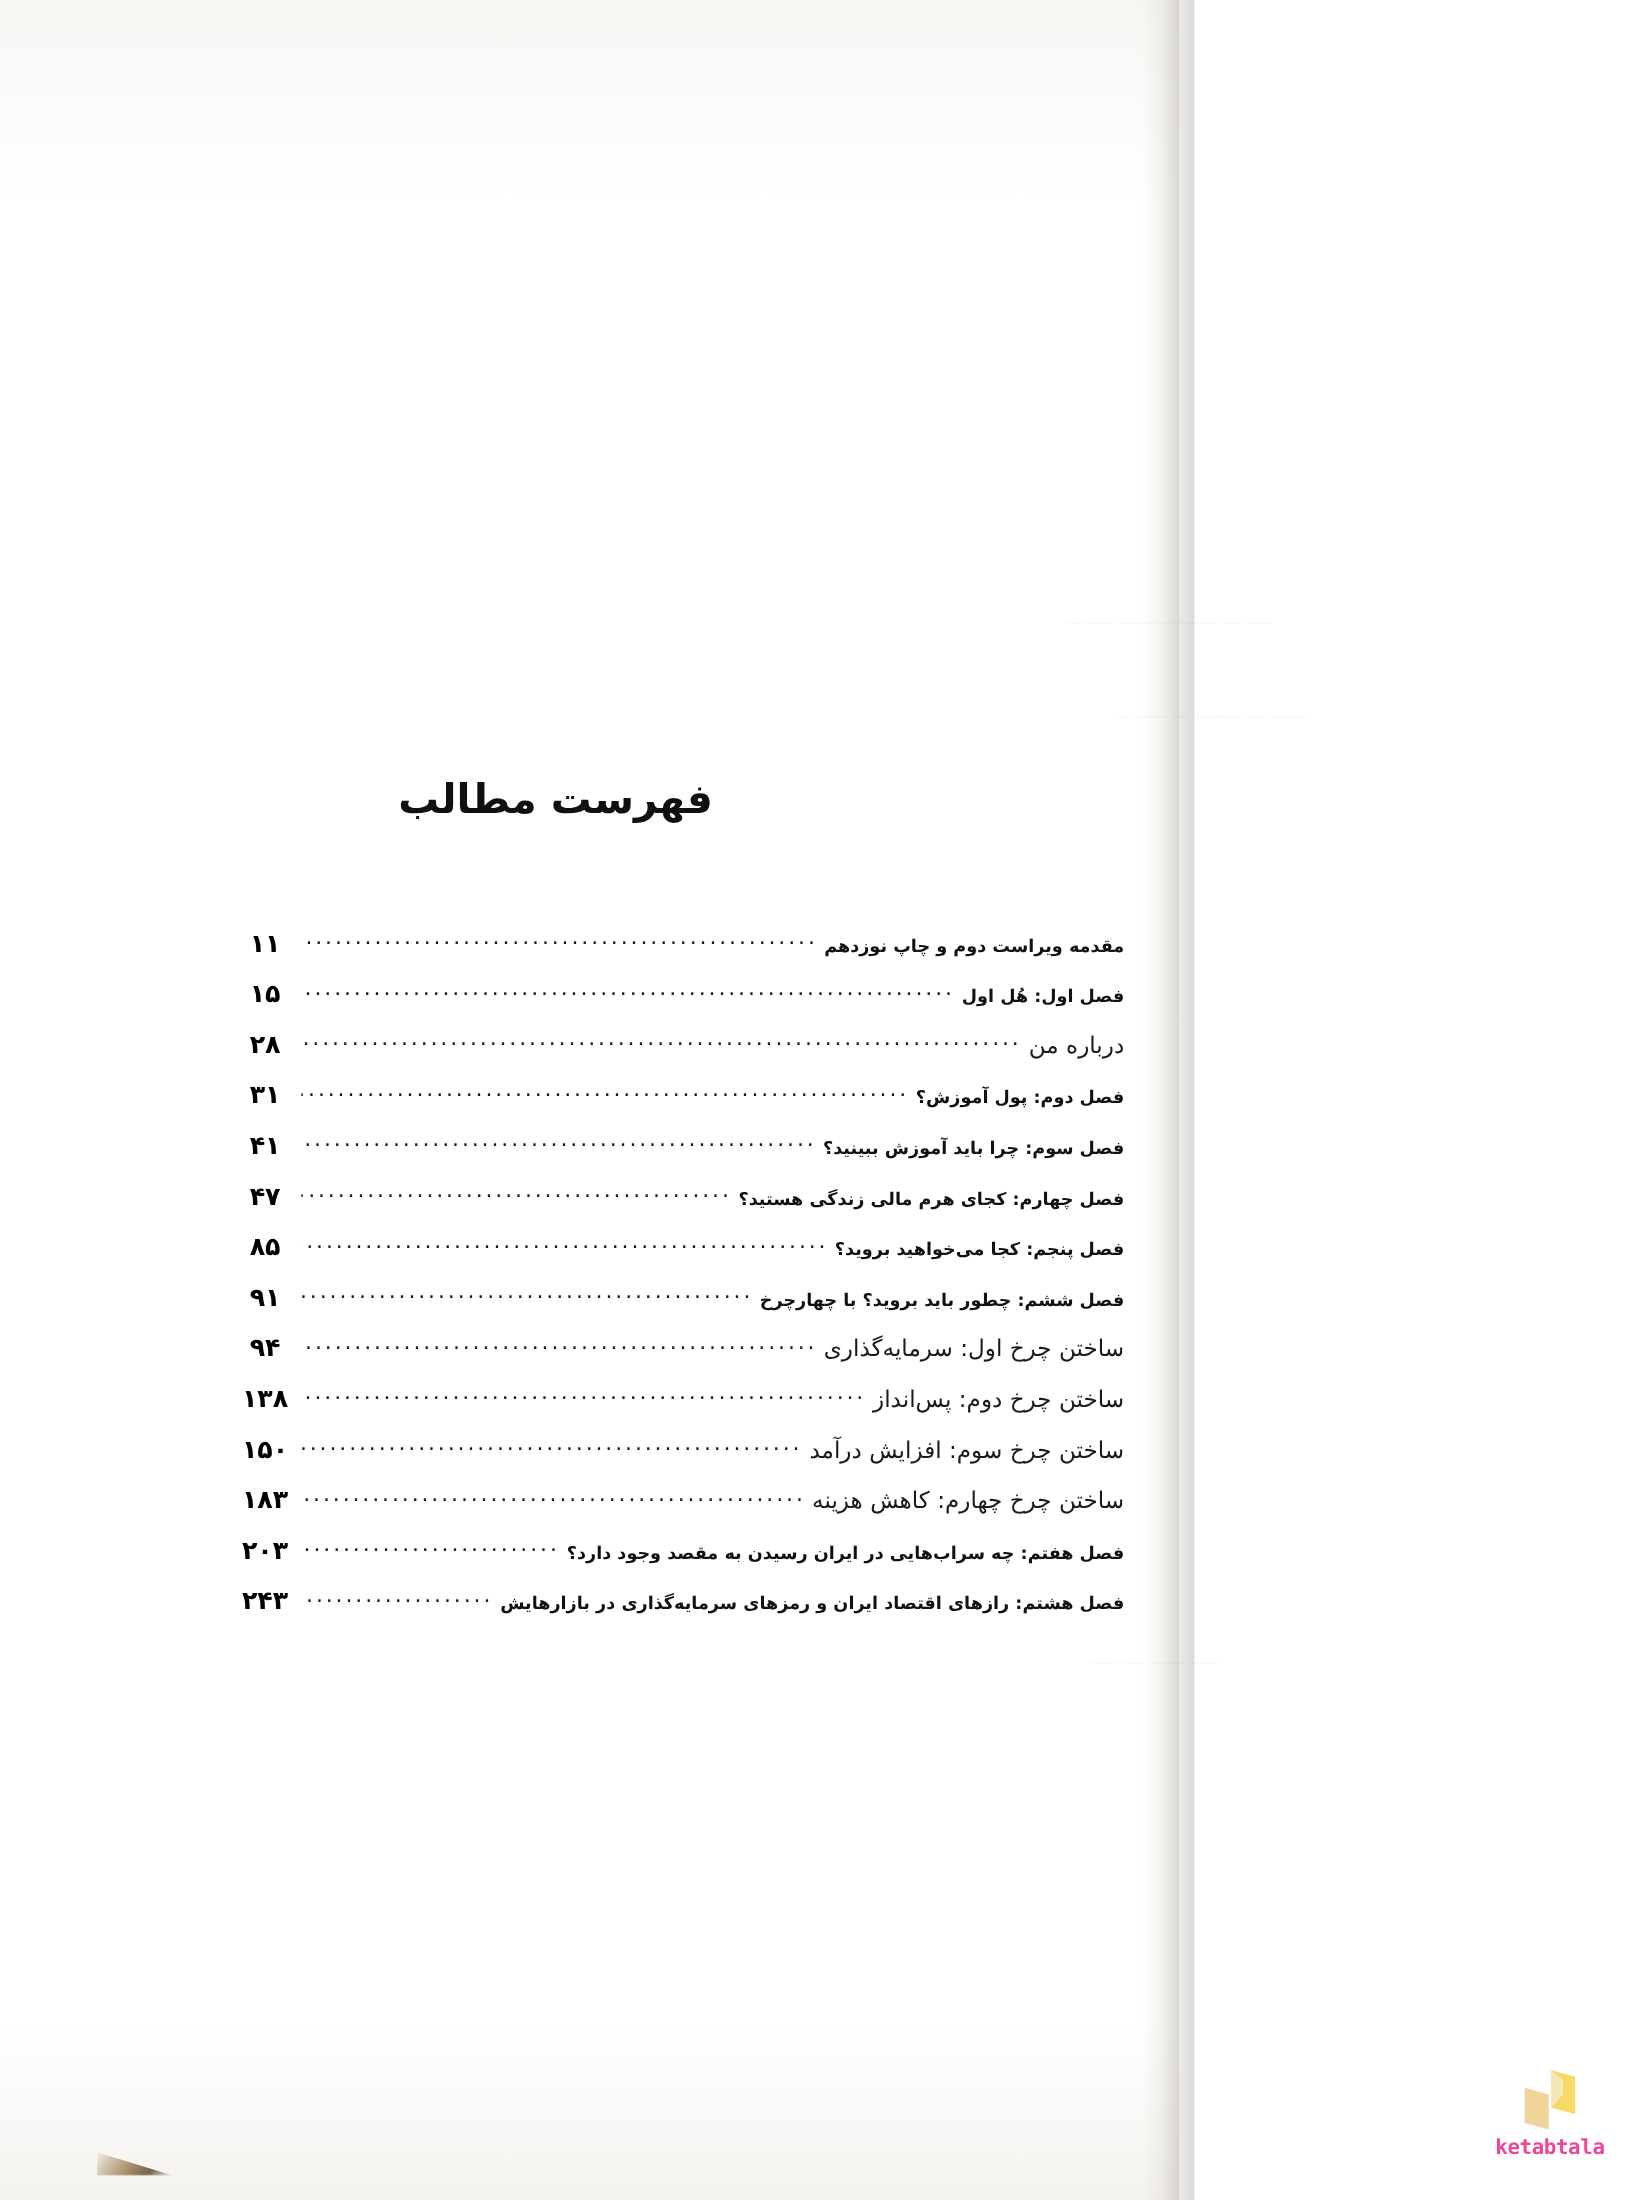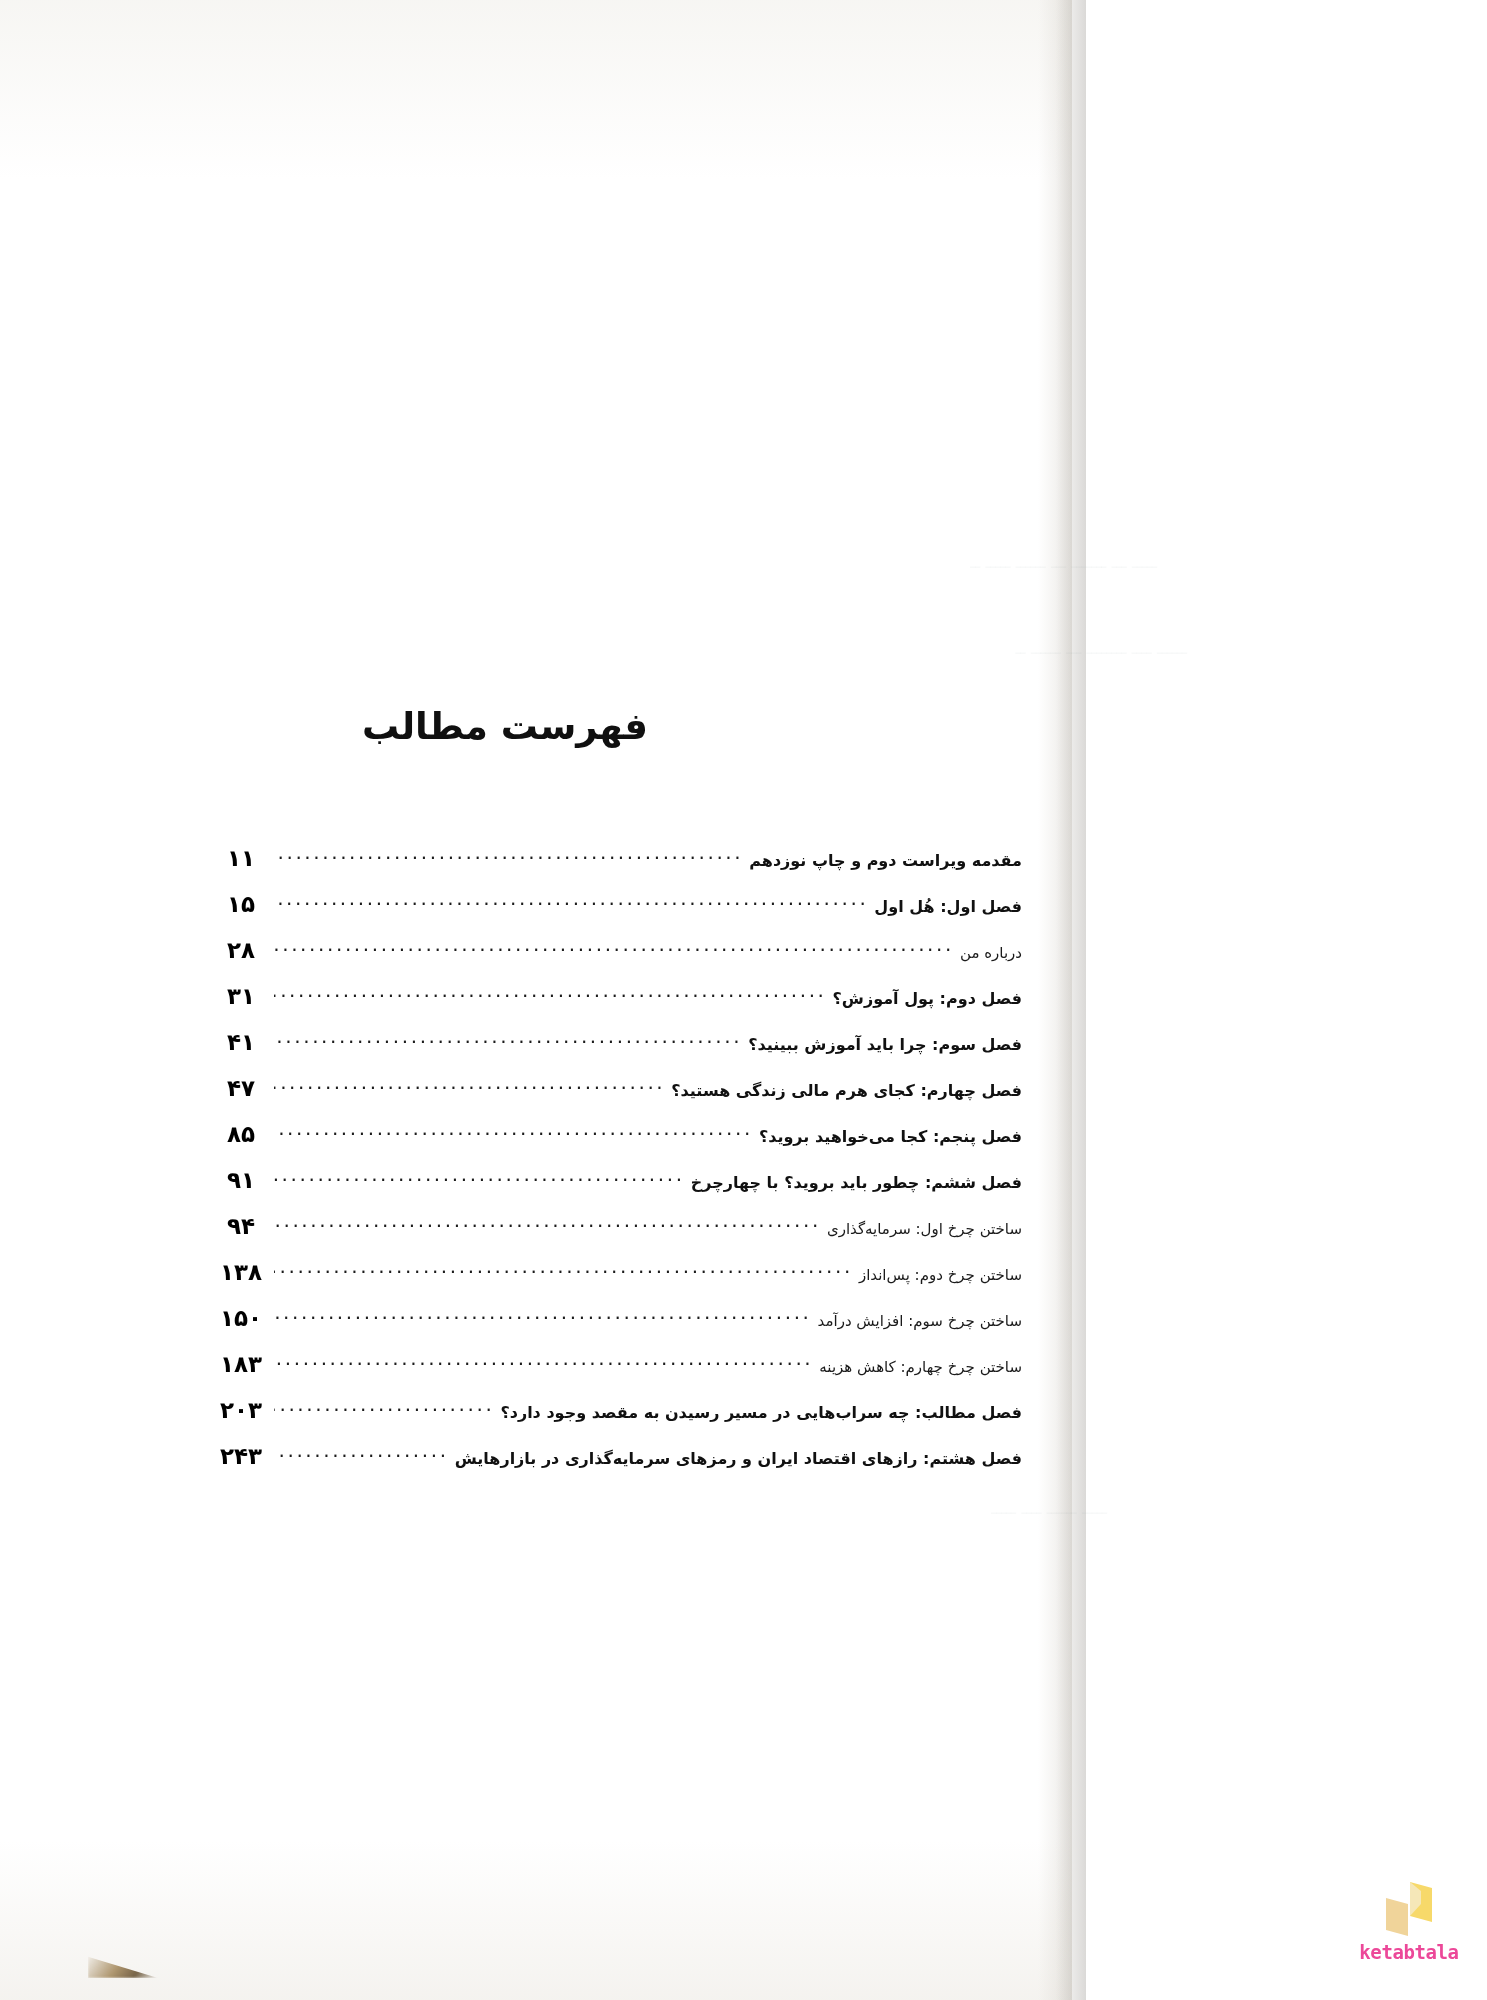--- a/index.html
+++ b/index.html
@@ -111,21 +111,21 @@
     padding-left: 4px;
   }
 
   .toc-row.level-chapter .toc-label {
     font-weight: bold;
     font-size: 16px;
   }
 
   .toc-row.level-sub .toc-label {
     font-weight: normal;
-    font-size: 15px;
+    font-size: 21px;
     color: #1a1a1a;
   }
 
   .toc-dots {
     flex: 1 1 auto;
     overflow: hidden;
     position: relative;
     height: 1em;
     margin: 0 2px;
   }
@@ -277,21 +277,21 @@
         <span class="toc-page">۱۵۰</span>
       </div>
 
       <div class="toc-row level-sub">
         <span class="toc-label">ساختن چرخ چهارم: کاهش هزینه</span>
         <span class="toc-dots"></span>
         <span class="toc-page">۱۸۳</span>
       </div>
 
       <div class="toc-row level-chapter">
-        <span class="toc-label">فصل مطالب: چه سراب‌هایی در مسیر رسیدن به مقصد وجود دارد؟</span>
+        <span class="toc-label">فصل هفتم: چه سراب‌هایی در ایران رسیدن به مقصد وجود دارد؟</span>
         <span class="toc-dots"></span>
         <span class="toc-page">۲۰۳</span>
       </div>
 
       <div class="toc-row level-chapter">
         <span class="toc-label">فصل هشتم: رازهای اقتصاد ایران و رمزهای سرمایه‌گذاری در بازارهایش</span>
         <span class="toc-dots"></span>
         <span class="toc-page">۲۴۳</span>
       </div>
 

